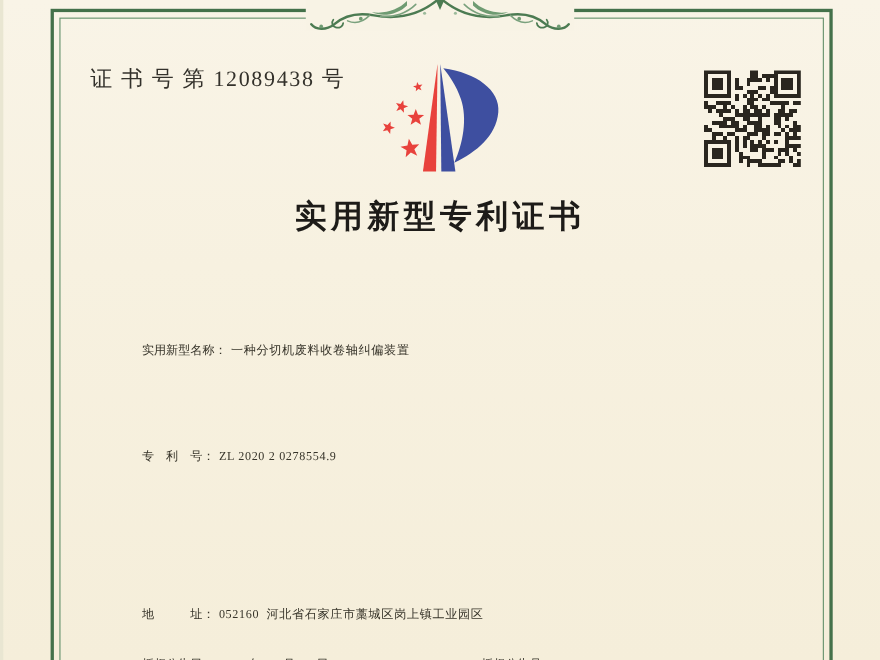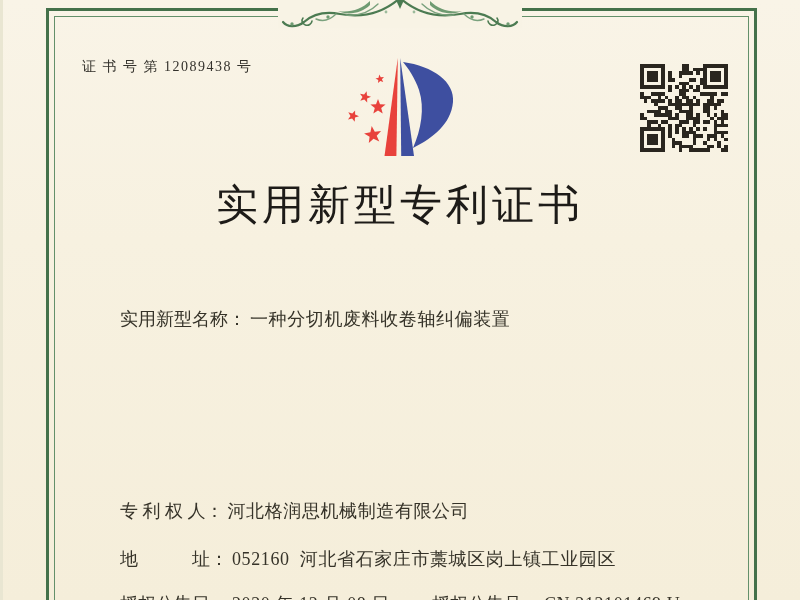--- a/index.html
+++ b/index.html
@@ -6,28 +6,28 @@
   .page{
     position:relative;width:800px;height:600px;overflow:hidden;
     background:linear-gradient(180deg,#f9f4e7 0%,#f7f1e0 40%,#f5eeda 100%);
     font-family:"Liberation Serif","DejaVu Serif",serif;color:#34322c;
   }
   .edge-shade{position:absolute;left:0;top:0;width:3px;height:600px;background:#e9e6d2;}
   .frame-outer{position:absolute;left:46px;top:8px;right:43px;bottom:-24px;border:3px solid #44714a;}
   .frame-inner{position:absolute;left:54px;top:16px;right:51px;bottom:-32px;border:1px solid #63906a;}
   .ornament{position:absolute;left:278px;top:0;width:244px;height:28px;background:#f8f3e5;}
   .ornament svg{display:block;}
-  .cert-no{position:absolute;left:82px;top:58px;font-size:14px;letter-spacing:1.5px;color:#33312b;white-space:pre;}
+  .cert-no{position:absolute;left:82px;top:58px;font-size:20px;letter-spacing:1.5px;color:#33312b;white-space:pre;}
   .logo{position:absolute;left:337px;top:46px;width:126px;height:124px;}
   .qr{position:absolute;left:640px;top:64px;width:88px;height:88px;}
   .title{
     position:absolute;left:0;right:0;top:177px;margin:0;text-align:center;
-    font-size:42px;font-weight:400;letter-spacing:4px;color:#1d1b18;
+    font-size:29px;font-weight:700;letter-spacing:4px;color:#1d1b18;
   }
-  .row{position:absolute;left:102px;right:40px;font-size:18px;line-height:24px;white-space:pre;color:#363329;}
+  .row{position:absolute;left:118px;right:40px;font-size:11px;line-height:24px;white-space:pre;color:#363329;}
   .lbl{display:inline-block;}
   .colon{padding-right:4px;}
   .val{letter-spacing:0.6px;}
   .cell-right{position:absolute;left:303px;top:0;white-space:pre;}
   .r1{top:283px}.r2{top:331px}.r3{top:379px}.r4{top:427px}.r5{top:475px}.r6{top:523px}.r7{top:568px}
 </style>
 </head>
 <body>
 
 <div class="page">
@@ -403,22 +403,22 @@
         <rect x="23" y="24" width="1" height="1" fill="#2a261f"></rect>
         <rect x="24" y="24" width="1" height="1" fill="#2a261f"></rect>
       </svg>
   </div>
 
   <h1 class="title">实用新型专利证书</h1>
 
   <div class="row r1">
     <span class="lbl">实用新型名称</span><span class="colon">：</span><span class="val">一种分切机废料收卷轴纠偏装置</span>
   </div>
-  <div class="row r5">
-    <span class="lbl">专 利 权 人</span><span class="colon">：</span><span class="val">河北格润思机械制造有限公司</span>
+  <div class="row r3">
+    <span class="lbl">专　利　号</span><span class="colon">：</span><span class="val">ZL 2020 2 0278554.9</span>
   </div>
   <div class="row r6">
     <span class="lbl">地　　　址</span><span class="colon">：</span><span class="val">052160  河北省石家庄市藁城区岗上镇工业园区</span>
   </div>
   <div class="row r7">
     <span class="lbl">授权公告日</span><span class="colon">：</span><span class="val">2020 年 12 月 08 日</span>
     <span class="cell-right">
       <span class="lbl">授权公告号</span><span class="colon">：</span><span class="val">CN 212101469 U</span>
     </span>
   </div>

